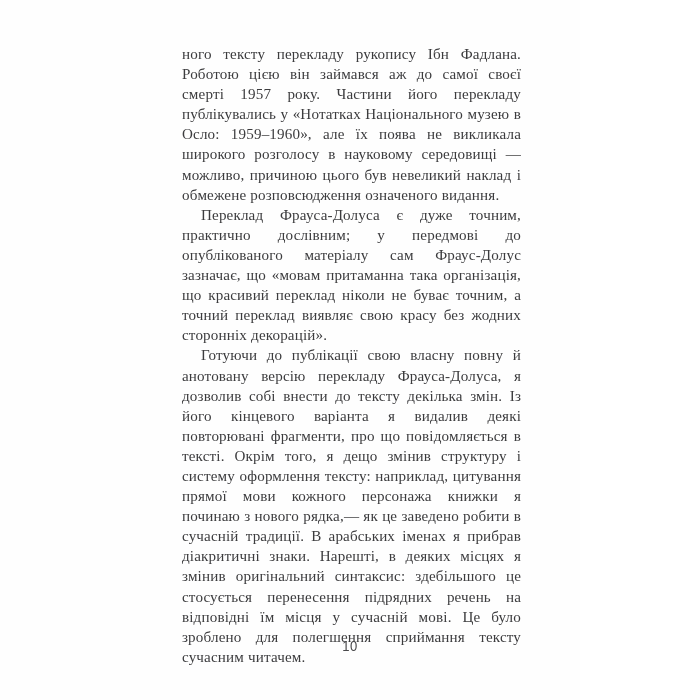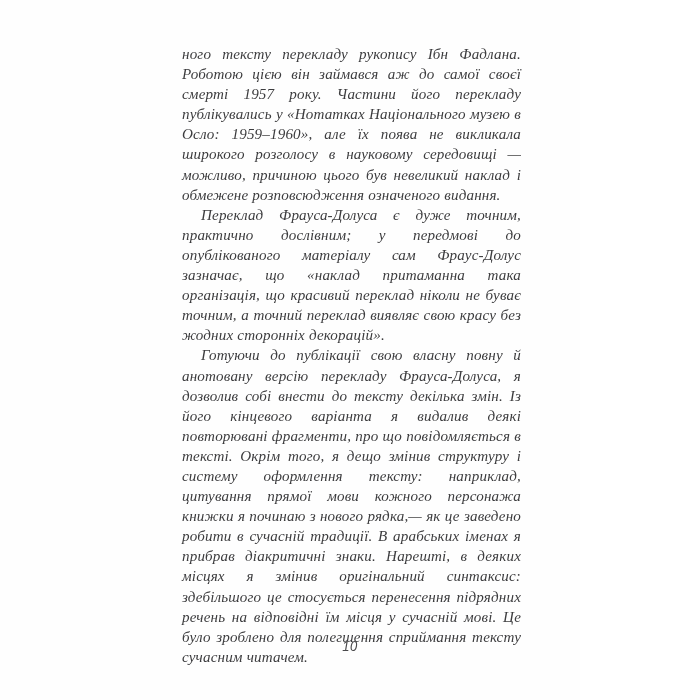--- a/index.html
+++ b/index.html
@@ -17,21 +17,20 @@
     position: relative;
   }
 
   .page {
     position: absolute;
     left: 0;
     top: 0;
     width: 580px;
     height: 700px;
     background: #fefefe;
-    font-style: italic;
   }
 
   .text-column {
     position: absolute;
     left: 182px;
     top: 44px;
     width: 339px;
   }
 
   p.body-par {
@@ -69,21 +68,21 @@
 </style>
 </head>
 <body>
 
 <div class="page">
 
   <div class="text-column">
 
     <p class="body-par continuation">ного тексту перекладу рукопису Ібн Фадлана. Роботою цією він займався аж до самої своєї смерті 1957 року. Частини його перекладу публікувались у «Нотатках Національного музею в Осло: 1959–1960», але їх поява не викликала широкого розголосу в науковому середовищі — можливо, причиною цього був невеликий наклад і обмежене розповсюдження означеного видання.</p>
 
-    <p class="body-par">Переклад Фрауса-Долуса є дуже точним, практично дослівним; у передмові до опублікованого матеріалу сам Фраус-Долус зазначає, що «наклад притаманна така організація, що красивий переклад ніколи не буває точним, а точний переклад виявляє свою красу без жодних сторонніх декорацій».</p>
+    <p class="body-par">Переклад Фрауса-Долуса є дуже точним, практично дослівним; у передмові до опублікованого матеріалу сам Фраус-Долус зазначає, що «мовам притаманна така організація, що красивий переклад ніколи не буває точним, а точний переклад виявляє свою красу без жодних сторонніх декорацій».</p>
 
     <p class="body-par">Готуючи до публікації свою власну повну й анотовану версію перекладу Фрауса-Долуса, я дозволив собі внести до тексту декілька змін. Із його кінцевого варіанта я видалив деякі повторювані фрагменти, про що повідомляється в тексті. Окрім того, я дещо змінив структуру і систему оформлення тексту: наприклад, цитування прямої мови кожного персонажа книжки я починаю з нового рядка,— як це заведено робити в сучасній традиції. В арабських іменах я прибрав діакритичні знаки. Нарешті, в деяких місцях я змінив оригінальний синтаксис: здебільшого це стосується перенесення підрядних речень на відповідні їм місця у сучасній мові. Це було зроблено для полегшення сприймання тексту сучасним читачем.</p>
 
     <div class="gap-before-heading"></div>
 
   </div>
 
   <div class="folio">10</div>
 
 </div>

